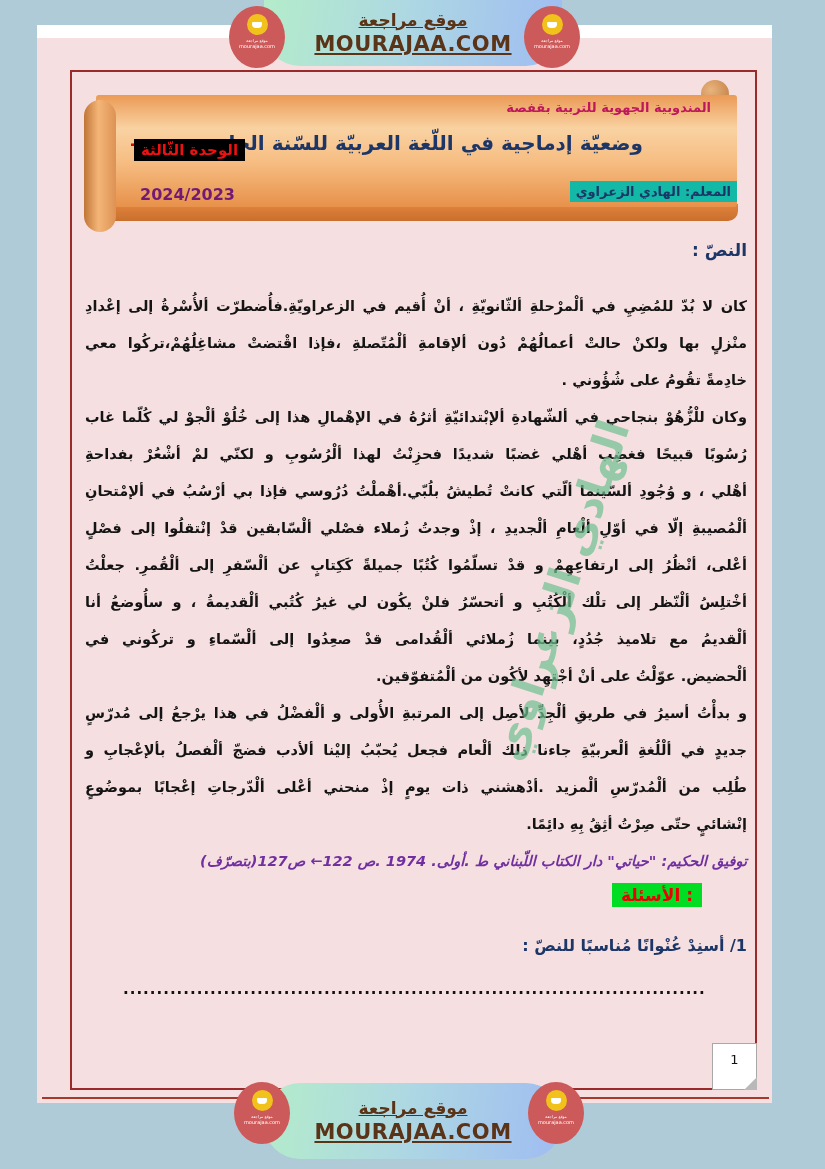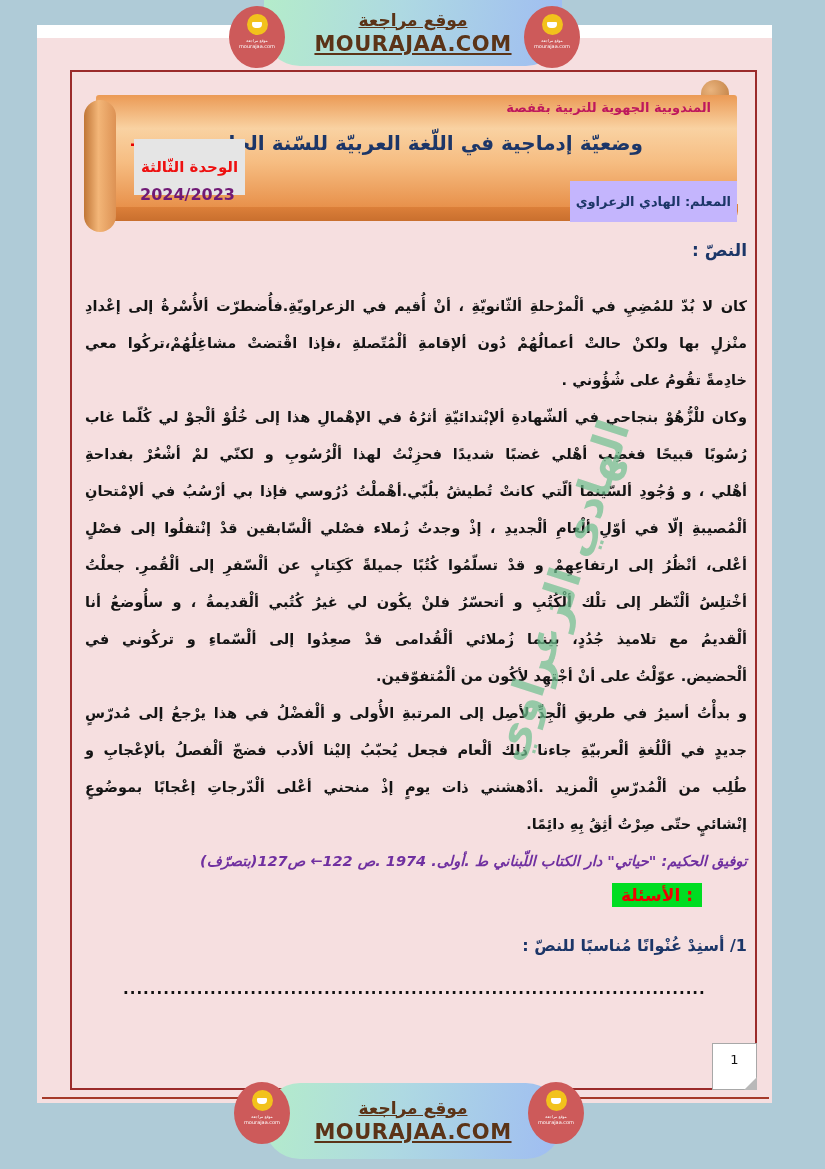--- a/index.html
+++ b/index.html
@@ -43,24 +43,24 @@
   .curl-left-hole { position:absolute; left:92px; top:106px; width:16px; height:20px; border-radius:50%;
                     background:radial-gradient(circle at 40% 40%, #b5项 0, #b57a43 40%, #8f5a2c 100%); z-index:4; }
   .curl-topright { position:absolute; left:701px; top:80px; width:28px; height:28px; border-radius:50%;
                    background:radial-gradient(circle at 35% 35%, #eab47e, #c98a4f 70%, #b3743c); z-index:1; }
 
   .scroll-content { position:absolute; left:96px; top:95px; width:641px; height:112px; z-index:5; direction:rtl; }
   .inst { position:absolute; top:5px; right:26px; color:#be185d; font-weight:bold; font-size:13px; }
   .title-row { position:absolute; top:36px; right:94px; display:flex; direction:rtl; align-items:center; gap:46px; }
   .doc-title { color:#1c3668; font-weight:bold; font-size:20px; }
   .title-sep { color:#e80000; font-weight:bold; font-size:18px; }
-  .unit { position:absolute; top:44px; left:38px; background:#e5e5e5; color:#ee1111;
-          font-weight:bold; font-size:15px; padding:19px 7px; }
-  .teacher { position:absolute; top:86px; right:0; background:#c4b5fd; color:#1c3668;
-             font-weight:bold; font-size:13px; padding:13px 6px; }
+  .unit { position:absolute; top:44px; left:38px; background:#000000; color:#ee1111;
+          font-weight:bold; font-size:15px; padding:2px 7px; }
+  .teacher { position:absolute; top:86px; right:0; background:#14b8a6; color:#1c3668;
+             font-weight:bold; font-size:13px; padding:3px 6px; }
   .year { position:absolute; top:90px; left:44px; color:#701a75; font-weight:bold; font-size:16px; direction:ltr; }
 
   
   .nass-heading { position:absolute; left:85px; top:240px; width:662px; direction:rtl; text-align:right;
                   color:#1c3668; font-weight:bold; font-size:17px; z-index:4; }
   .body-lines { position:absolute; left:85px; top:288px; width:662px; direction:rtl; z-index:4; }
   .line { line-height:37px; font-size:14.5px; font-weight:bold; color:#141414;
           text-align:justify; text-align-last:justify; white-space:nowrap; overflow:visible; }
   .line.end { text-align:right; text-align-last:right; }
   .citation { line-height:37px; font-size:14.5px; font-weight:bold; font-style:italic;

